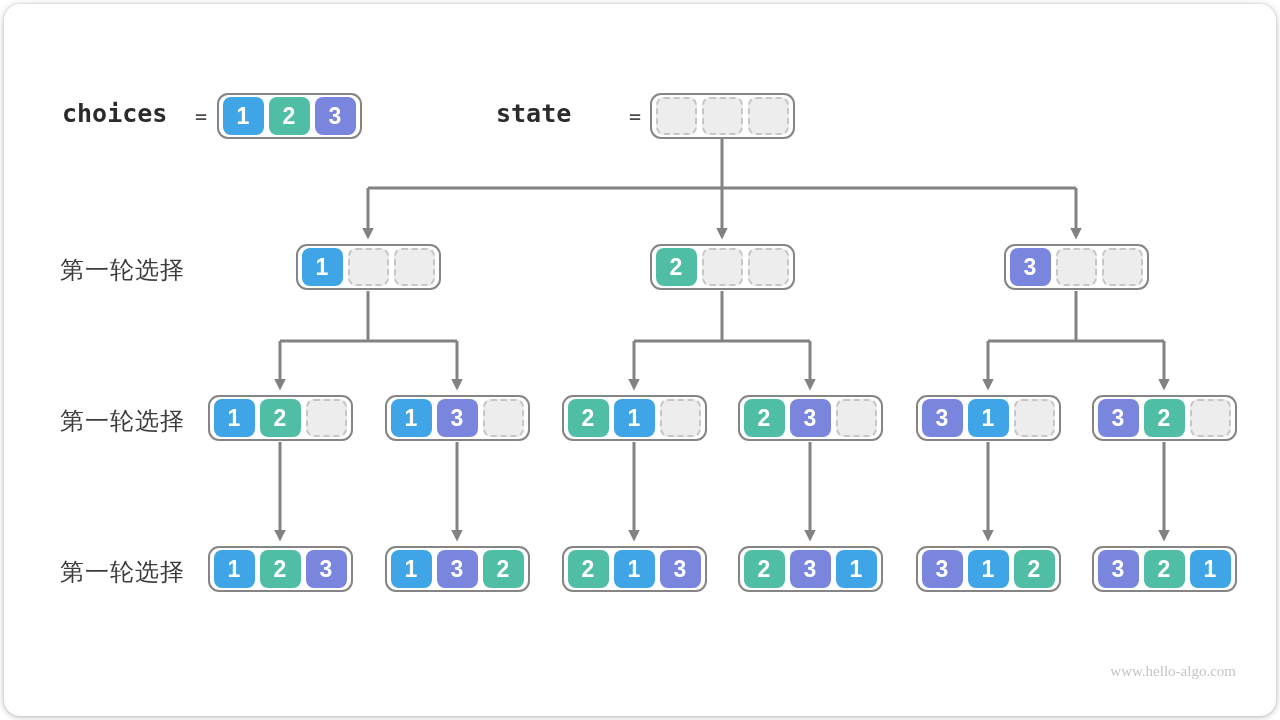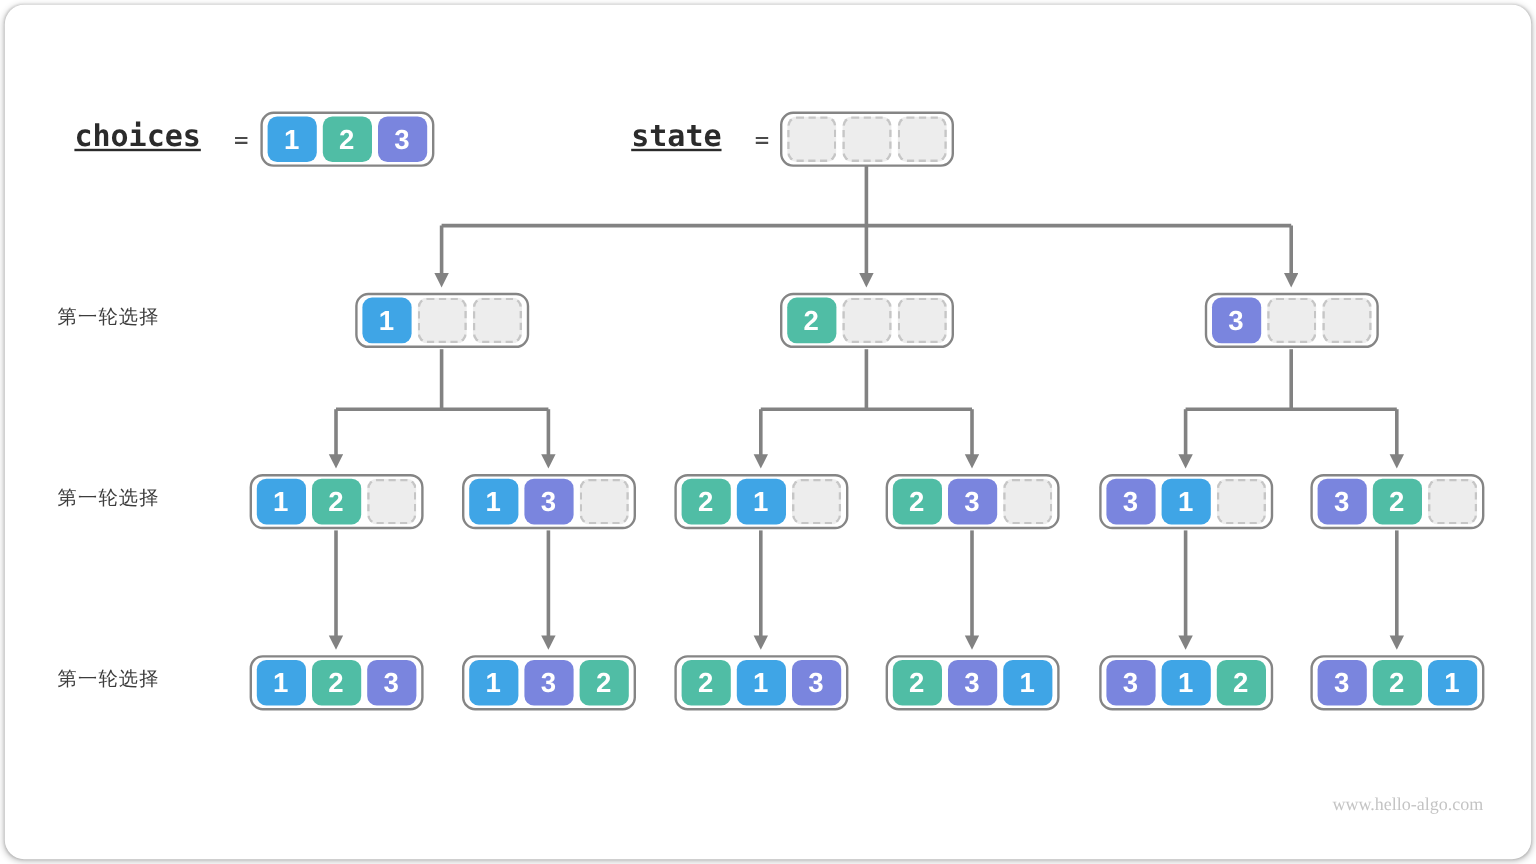--- a/index.html
+++ b/index.html
@@ -1,24 +1,24 @@
 <!DOCTYPE html>
 <html style="--empty-fill: #EDEDED; --empty-border: #C6C6C6; --box-border: #858585; --label-text: #3C3C3C; --code-text: #2B2B2B; --watermark-text: #C4C4C4;"><head>
 <meta charset="utf-8">
 <style>
   html,body{margin:0;padding:0;background:#fff;width:1280px;height:720px;overflow:hidden;}
   .canvas{position:relative;width:1280px;height:720px;font-family:"Liberation Sans",sans-serif;}
   .card{position:absolute;left:4px;top:4px;right:4px;bottom:4px;background:#ffffff;
         border-radius:16px;box-shadow:0 1px 6px rgba(0,0,0,.28), 0 0 2px rgba(0,0,0,.12);}
   .connectors{position:absolute;left:0;top:0;}
   .code-label{position:absolute;font-family:"DejaVu Sans Mono","Liberation Mono",monospace;
-              font-weight:bold;font-size:25px;color:var(--code-text);white-space:nowrap;text-decoration:underline;}
+              font-weight:bold;font-size:25px;color:var(--code-text);white-space:nowrap;}
   .eq{position:absolute;font-family:"DejaVu Sans Mono","Liberation Mono",monospace;
       font-size:20px;color:#4a4a4a;white-space:nowrap;}
-  .round-label{position:absolute;left:44px;font-size:16px;color:var(--label-text);
+  .round-label{position:absolute;left:56px;font-size:24px;color:var(--label-text);
                letter-spacing:1px;white-space:nowrap;}
   .seq-box{position:absolute;box-sizing:border-box;width:145px;height:46px;
            background:#fff;border:2px solid var(--box-border);border-radius:11px;
            display:flex;align-items:center;justify-content:center;gap:5px;padding:2px 4px;}
   .cell{box-sizing:border-box;width:41px;height:38px;border-radius:8px;flex:0 0 auto;
         display:flex;align-items:center;justify-content:center;
         color:#fff;font-size:23px;font-weight:bold;font-family:"Liberation Sans",sans-serif;}
   .cell.empty{background:var(--empty-fill);border:2px dashed var(--empty-border);}
   .watermark{position:absolute;right:40px;bottom:36px;
              font-family:Liberation Serif, serif;
@@ -62,21 +62,21 @@
         <path d="M630 438 L630 533" marker-end="url(#ah)"></path>
         <path d="M806 438 L806 533" marker-end="url(#ah)"></path>
         <path d="M984 438 L984 533" marker-end="url(#ah)"></path>
         <path d="M1160 438 L1160 533" marker-end="url(#ah)"></path>
       </g>
     </svg>
 
     <div class="code-label" style="left:58px;top:95px">choices</div>
     <div class="eq" style="left:191px;top:100px">=</div>
 
-    <div class="code-label" style="left:522px;top:95px">state</div>
+    <div class="code-label" style="left:492px;top:95px">state</div>
     <div class="eq" style="left:625px;top:100px">=</div>
 
     <div class="round-label" style="top:250px">第一轮选择</div>
     <div class="round-label" style="top:401px">第一轮选择</div>
     <div class="round-label" style="top:552px">第一轮选择</div>
 
     <div id="box-layer">
         <div class="seq-box" style="left: 212.5px; top: 89px;">
           <div class="cell" style="background: rgb(63, 165, 230);">1</div>
           <div class="cell" style="background: rgb(80, 189, 165);">2</div>

